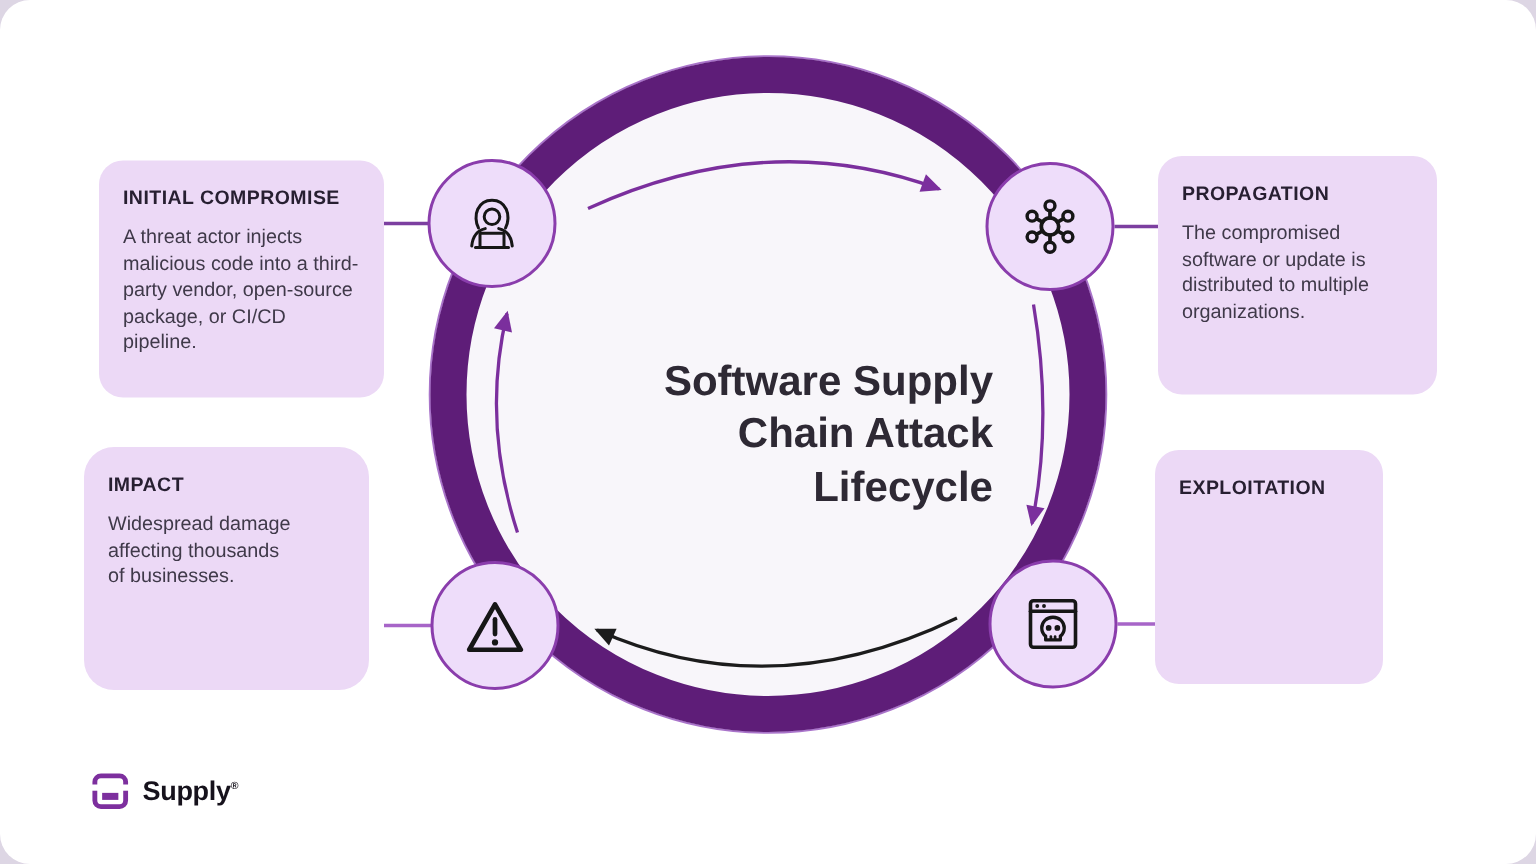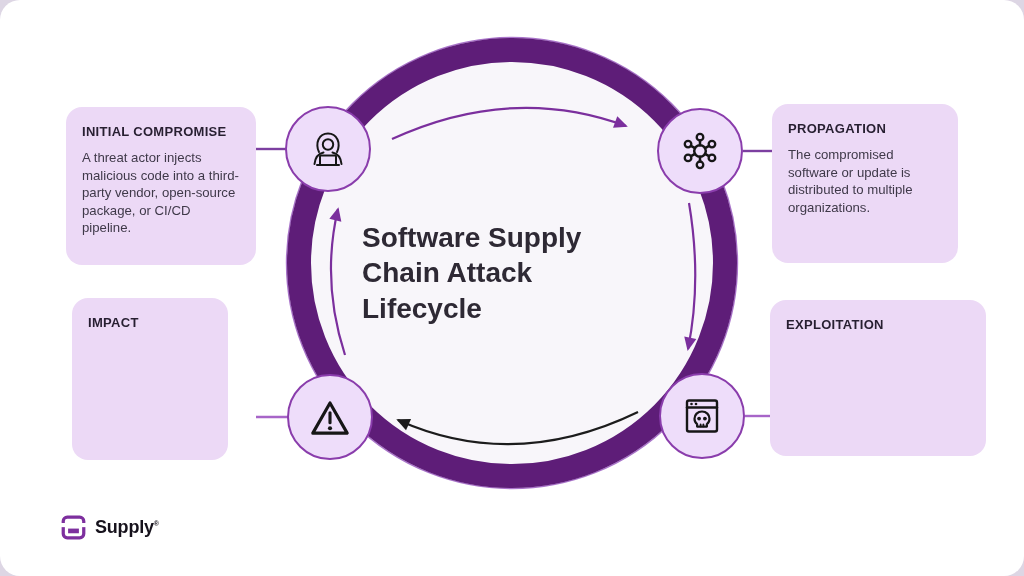--- a/index.html
+++ b/index.html
@@ -17,22 +17,22 @@
 
   .stage-card{
     position:absolute;
     background:#ecd9f6;
     border-radius:16px;
     padding:17px 16px;
     box-sizing:border-box;
   }
   .card-tl{left:66px;top:107px;width:190px;height:158px;}
   .card-tr{left:772px;top:104px;width:186px;height:159px;}
-  .card-bl{left:72px;top:298px;width:156px;height:162px;}
-  .card-br{left:770px;top:300px;width:216px;height:156px;}
+  .card-bl{left:56px;top:298px;width:190px;height:162px;border-radius:20px;}
+  .card-br{left:770px;top:300px;width:152px;height:156px;}
   .stage-label{
     font-size:13px;font-weight:700;letter-spacing:.3px;
     color:#271f31;margin:0 0 10px 0;
   }
   .stage-desc{
     font-size:13.2px;line-height:1.33;color:#3f3949;
     white-space:pre-line;margin:0;
   }
 
   .icon-circle{
@@ -40,22 +40,22 @@
     background:#eeddfa;border:2px solid #8a3dac;
     box-sizing:border-box;
     display:flex;align-items:center;justify-content:center;
   }
   .ic-tl{left:285px;top:106px;}
   .ic-tr{left:657px;top:108px;}
   .ic-br{left:659px;top:373px;}
   .ic-bl{left:287px;top:374px;}
 
   .center-title{
-    position:absolute;left:362px;top:220px;width:300px;
-    text-align:left;font-size:28px;font-weight:700;
+    position:absolute;left:362px;top:236px;width:300px;
+    text-align:right;font-size:28px;font-weight:700;
     line-height:1.26;color:#2e2934;white-space:pre-line;
   }
 
   .logo{
     position:absolute;left:60px;top:514px;
     display:flex;align-items:center;gap:8px;
   }
   .logo-text{
     font-size:18px;font-weight:800;color:#16121c;letter-spacing:-.2px;
   }
@@ -167,20 +167,23 @@
 distributed to multiple
 organizations.</p>
   </div>
 
   <div class="stage-card card-br">
     <p class="stage-label">EXPLOITATION</p>
   </div>
 
   <div class="stage-card card-bl">
     <p class="stage-label">IMPACT</p>
+    <p class="stage-desc">Widespread damage
+affecting thousands
+of businesses.</p>
   </div>
 
   <div class="logo">
     <svg width="27" height="27" viewBox="0 0 30 30">
       <rect x="3.6" y="3.6" width="22.8" height="22.8" rx="4.5" fill="none" stroke="#7d2f9e" stroke-width="3.6"></rect>
       <rect x="0" y="10" width="30" height="4.6" fill="#ffffff"></rect>
       <rect x="9" y="16.2" width="12" height="5.2" fill="#7d2f9e"></rect>
     </svg>
     <div class="logo-text"><span>Supply</span><span class="logo-reg">®</span></div>
   </div>

